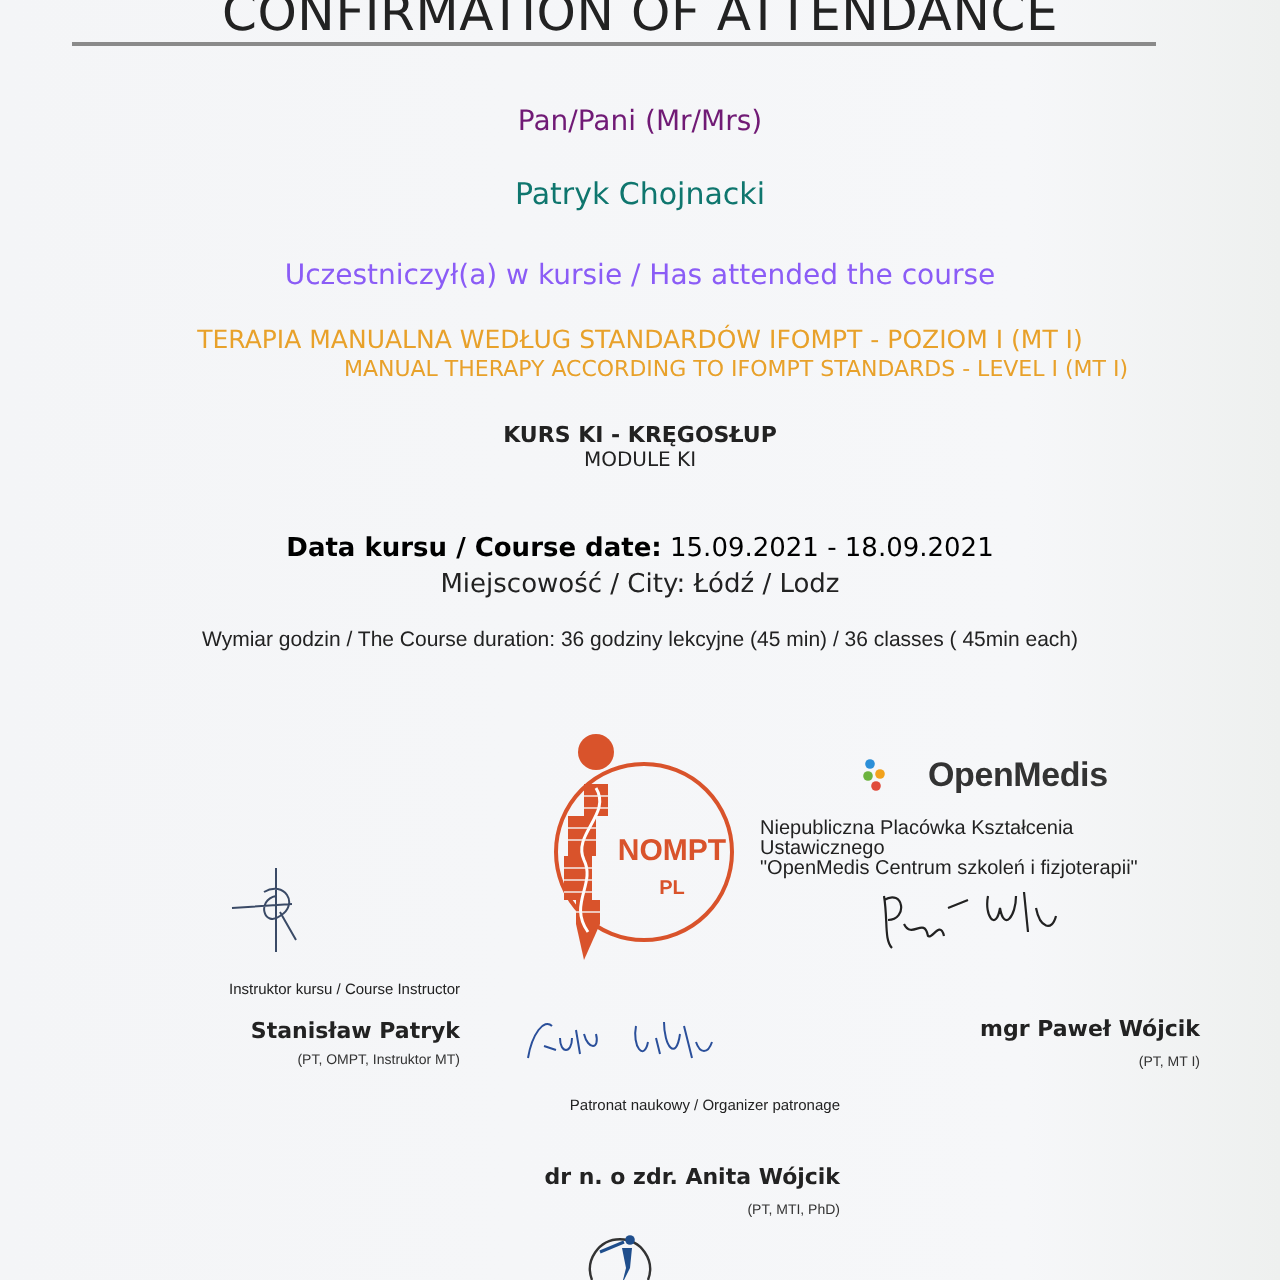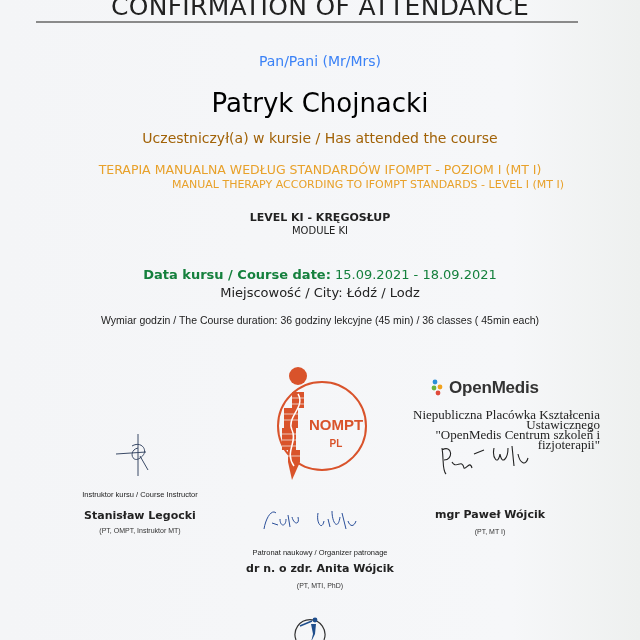--- a/index.html
+++ b/index.html
@@ -8,56 +8,56 @@
       background: linear-gradient(90deg, #f4f5f7 0%, #f6f7f9 80%, #eef0ef 100%);
       font-family: "DejaVu Sans", sans-serif; color: #1d1d1d;
     }
     .abs { position: absolute; }
     .center { left: 0; width: 640px; text-align: center; }
     .title {
       top: -8px; font-size: 25px; letter-spacing: 0.3px; color: #222;
       font-family: "DejaVu Sans", sans-serif;
     }
     .title-rule { top: 21px; left: 36px; width: 542px; height: 2px; background: #8a8a8a; }
-    .salutation { top: 53px; font-size: 14px; color: #3b82f6; }
-    .name { top: 88px; font-size: 26px; color: #000000; }
-    .attended { top: 130px; font-size: 14px; color: #a16207; }
+    .salutation { top: 53px; font-size: 14px; color: #701a75; }
+    .name { top: 88px; font-size: 15px; color: #0f766e; }
+    .attended { top: 130px; font-size: 14px; color: #8b5cf6; }
     .course-pl { top: 162px; font-size: 12.5px; font-weight: normal; color: #e8a12a; white-space: nowrap; }
     .course-en { top: 178px; font-size: 11px; color: #e8a12a; margin-left: 48px; }
     .module-pl { top: 211px; font-size: 11px; font-weight: bold; color: #222; }
     .module-en { top: 225px; font-size: 10px; color: #222; }
-    .date { top: 267px; font-size: 13px; color: #15803d; }
+    .date { top: 267px; font-size: 13px; color: #000000; }
     .date b { font-weight: bold; }
     .city { top: 285px; font-size: 13px; color: #222; }
     .duration { top: 314px; font-size: 9.5px; color: #222; font-family: "Liberation Sans", sans-serif; font-size: 10.5px; }
     .logo-nompt { left: 258px; top: 362px; width: 120px; height: 120px; }
-    .openmedis { left: 430px; top: 378px; display: flex; align-items: center; gap: 3px; }
+    .openmedis { left: 430px; top: 378px; display: flex; align-items: center; gap: 18px; }
     .openmedis .word { font-size: 17px; font-weight: bold; color: #333; font-family: "Liberation Sans", sans-serif; letter-spacing: -0.2px; }
-    .om-desc { left: 380px; width: 220px; text-align: right; top: 410px; font-size: 13px; color: #222; line-height: 10px; font-family: Liberation Serif, serif; }
+    .om-desc { left: 380px; width: 220px; text-align: left; top: 410px; font-size: 10px; color: #222; line-height: 10px; font-family: Liberation Sans, sans-serif; }
     .sig { position: absolute; }
-    .block { position: absolute; text-align: center; font-family: "Liberation Sans", sans-serif; }
+    .block { position: absolute; text-align: right; font-family: "Liberation Sans", sans-serif; }
     .role { font-size: 7.5px; color: #222; line-height: 10px; }
     .person { font-size: 11px; font-weight: bold; color: #222; font-family: "DejaVu Sans", sans-serif; }
     .cred { font-size: 7px; color: #333; }
     .bottom-logo { left: 292px; top: 612px; width: 36px; height: 30px; }
   </style>
 </head>
 <body>
 
 <div class="abs center title">CONFIRMATION OF ATTENDANCE</div>
 <div class="abs title-rule"></div>
 
 <div class="abs center salutation">Pan/Pani (Mr/Mrs)</div>
 <div class="abs center name">Patryk Chojnacki</div>
 <div class="abs center attended">Uczestniczył(a) w kursie / Has attended the course</div>
 
 <div class="abs center course-pl">TERAPIA MANUALNA WEDŁUG STANDARDÓW IFOMPT - POZIOM I (MT I)</div>
 <div class="abs center course-en">MANUAL THERAPY ACCORDING TO IFOMPT STANDARDS - LEVEL I (MT I)</div>
 
-<div class="abs center module-pl">LEVEL KI - KRĘGOSŁUP</div>
+<div class="abs center module-pl">KURS KI - KRĘGOSŁUP</div>
 <div class="abs center module-en">MODULE KI</div>
 
 <div class="abs center date">
   <b>Data kursu / Course date:</b>
   <span>15.09.2021 - 18.09.2021</span>
 </div>
 <div class="abs center city">Miejscowość / City: Łódź / Lodz</div>
 <div class="abs center duration">Wymiar godzin / The Course duration: 36 godziny lekcyjne (45 min) / 36 classes ( 45min each)</div>
 
 <div class="abs logo-nompt">
@@ -97,38 +97,38 @@
 <div class="abs om-desc">
   <div>Niepubliczna Placówka Kształcenia Ustawicznego</div>
   <div>"OpenMedis Centrum szkoleń i fizjoterapii"</div>
 </div>
 
 <svg class="sig" style="left:110px;top:432px" width="50" height="46" viewBox="0 0 50 46">
   <path d="M28 2 L28 44 M6 22 L36 20 M22 14 C 32 8, 40 20, 30 26 C 22 32, 18 18, 28 16 M30 24 L38 38" fill="none" stroke="#3a4a66" stroke-width="1"></path>
 </svg>
 <div class="block" style="left:50px;width:180px;top:490px">
   <div class="role">Instruktor kursu / Course Instructor</div>
-  <div class="person" style="margin-top:9px">Stanisław Legocki</div>
+  <div class="person" style="margin-top:9px">Stanisław Patryk</div>
   <div class="cred" style="margin-top:5px">(PT, OMPT, Instruktor MT)</div>
 </div>
 
 <svg class="sig" style="left:438px;top:440px" width="100" height="40" viewBox="0 0 100 40">
   <path d="M4 8 C 6 20, 4 30, 8 34 M4 10 C 14 4, 16 20, 6 20 M14 22 C 18 30, 24 18, 26 28 C 28 30, 32 20, 34 28 M36 14 L46 10 M56 8 C 54 18, 60 26, 62 14 C 64 26, 70 18, 70 8 M74 6 L76 26 M80 14 C 82 24, 88 26, 90 18" fill="none" stroke="#222" stroke-width="1.1"></path>
 </svg>
 <div class="block" style="left:380px;width:220px;top:488px">
   <div class="person" style="margin-top:20px">mgr Paweł Wójcik</div>
   <div class="cred" style="margin-top:7px">(PT, MT I)</div>
 </div>
 
 <svg class="sig" style="left:258px;top:503px" width="110" height="36" viewBox="0 0 110 36">
   <path d="M6 26 C 8 14, 14 6, 18 10 M14 20 L20 22 M22 16 C 22 24, 28 24, 28 16 M30 12 L32 24 M34 14 C 36 22, 42 22, 40 14 M60 10 C 58 20, 64 28, 66 18 M70 16 L72 24 M74 8 C 74 20, 80 28, 82 14 M84 10 L88 26 M90 18 C 92 24, 96 24, 98 18" fill="none" stroke="#2a4f9a" stroke-width="1"></path>
 </svg>
 <div class="block" style="left:220px;width:200px;top:548px">
   <div class="role">Patronat naukowy / Organizer patronage</div>
-  <div class="person" style="margin-top:4px">dr n. o zdr. Anita Wójcik</div>
+  <div class="person" style="margin-top:24px">dr n. o zdr. Anita Wójcik</div>
   <div class="cred" style="margin-top:7px">(PT, MTI, PhD)</div>
 </div>
 
 <svg class="abs bottom-logo" viewBox="0 0 36 30">
   <path d="M4 28 A 15 15 0 1 1 32 28" fill="none" stroke="#333" stroke-width="1.2"></path>
   <line x1="8" y1="14" x2="20" y2="9" stroke="#1f4e8c" stroke-width="1.5"></line>
   <circle cx="23" cy="8" r="2.4" fill="#1f4e8c"></circle>
   <path d="M19 12 L24 12 L23 22 L19 30 L21 22 Z" fill="#1f4e8c"></path>
 </svg>
 

